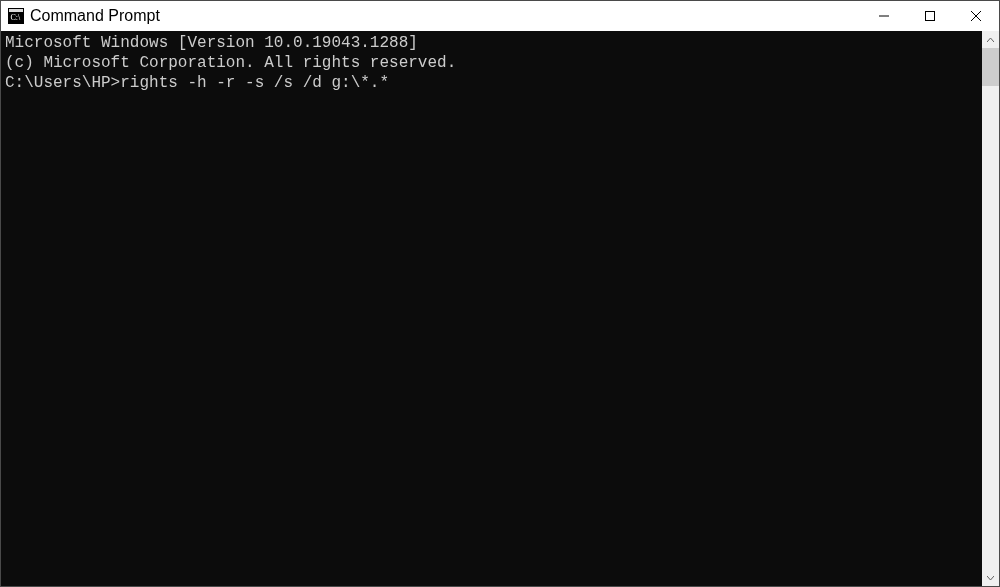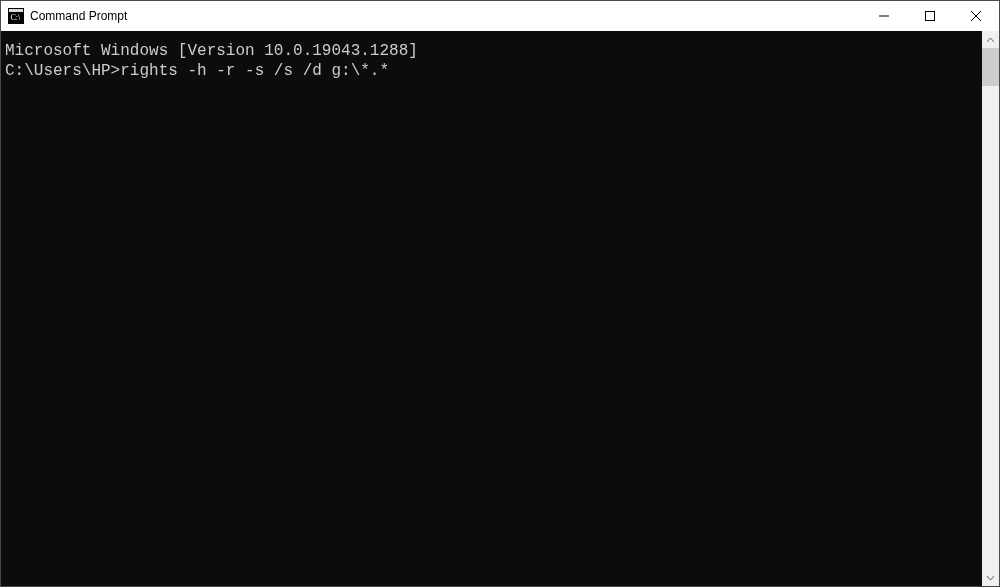--- a/index.html
+++ b/index.html
@@ -32,21 +32,21 @@
     .titlebar-icon {
       width: 16px;
       height: 16px;
       margin-left: 7px;
       margin-right: 6px;
       display: flex;
       align-items: center;
       justify-content: center;
     }
     .titlebar-title {
-      font-size: 12px;
+      font-size: 16px;
       color: #000;
       flex: 1;
     }
     .titlebar-controls {
       display: flex;
       height: 100%;
     }
     .tb-btn {
       width: 46px;
       height: 100%;
@@ -66,21 +66,20 @@
     .console {
       flex: 1;
       background: #0c0c0c;
       color: #cccccc;
       font-family: Consolas, "Courier New", monospace;
       font-size: 16px;
       line-height: 1.25;
       padding: 2px 0 0 4px;
       white-space: pre;
       overflow: hidden;
-      margin-top: 8px;
     }
     .console-line {
       display: block;
     }
     .prompt-line {
       display: block;
     }
     .scrollbar {
       width: 17px;
       background: #f0f0f0;
@@ -137,21 +136,21 @@
       <button class="tb-btn close">
         <svg width="10" height="10" viewBox="0 0 10 10">
           <line x1="0" y1="0" x2="10" y2="10" stroke="#000" stroke-width="1"></line>
           <line x1="10" y1="0" x2="0" y2="10" stroke="#000" stroke-width="1"></line>
         </svg>
       </button>
     </div>
   </div>
 
   <div class="console-wrap">
-    <div class="console"><span class="console-line">Microsoft Windows [Version 10.0.19043.1288]</span><span class="console-line"></span><span class="prompt-line"><span>C:\Users\HP&gt;</span><span>rights -h -r -s /s /d g:\*.*</span></span></div>
+    <div class="console"><span class="console-line">Microsoft Windows [Version 10.0.19043.1288]</span><span class="console-line">(c) Microsoft Corporation. All rights reserved.</span><span class="console-line"></span><span class="prompt-line"><span>C:\Users\HP&gt;</span><span>rights -h -r -s /s /d g:\*.*</span></span></div>
 
     <div class="scrollbar">
       <div class="scroll-arrow">
         <svg width="7" height="4" viewBox="0 0 7 4">
           <polyline points="0,4 3.5,0 7,4" fill="none" stroke="#606060" stroke-width="1"></polyline>
         </svg>
       </div>
       <div class="scroll-track">
         <div class="scroll-thumb"></div>
       </div>

